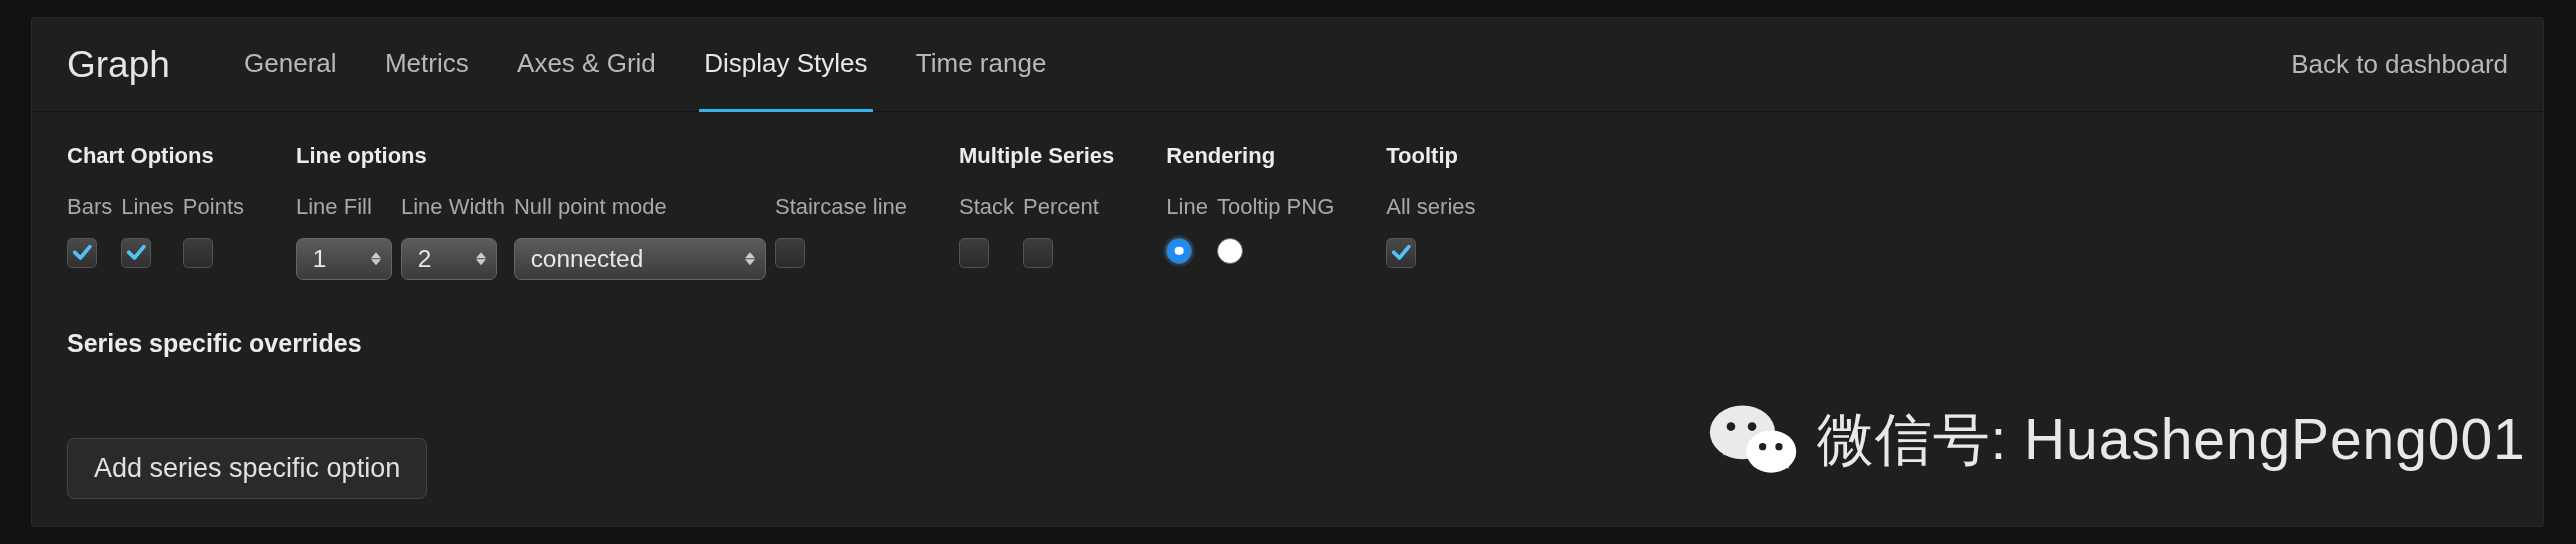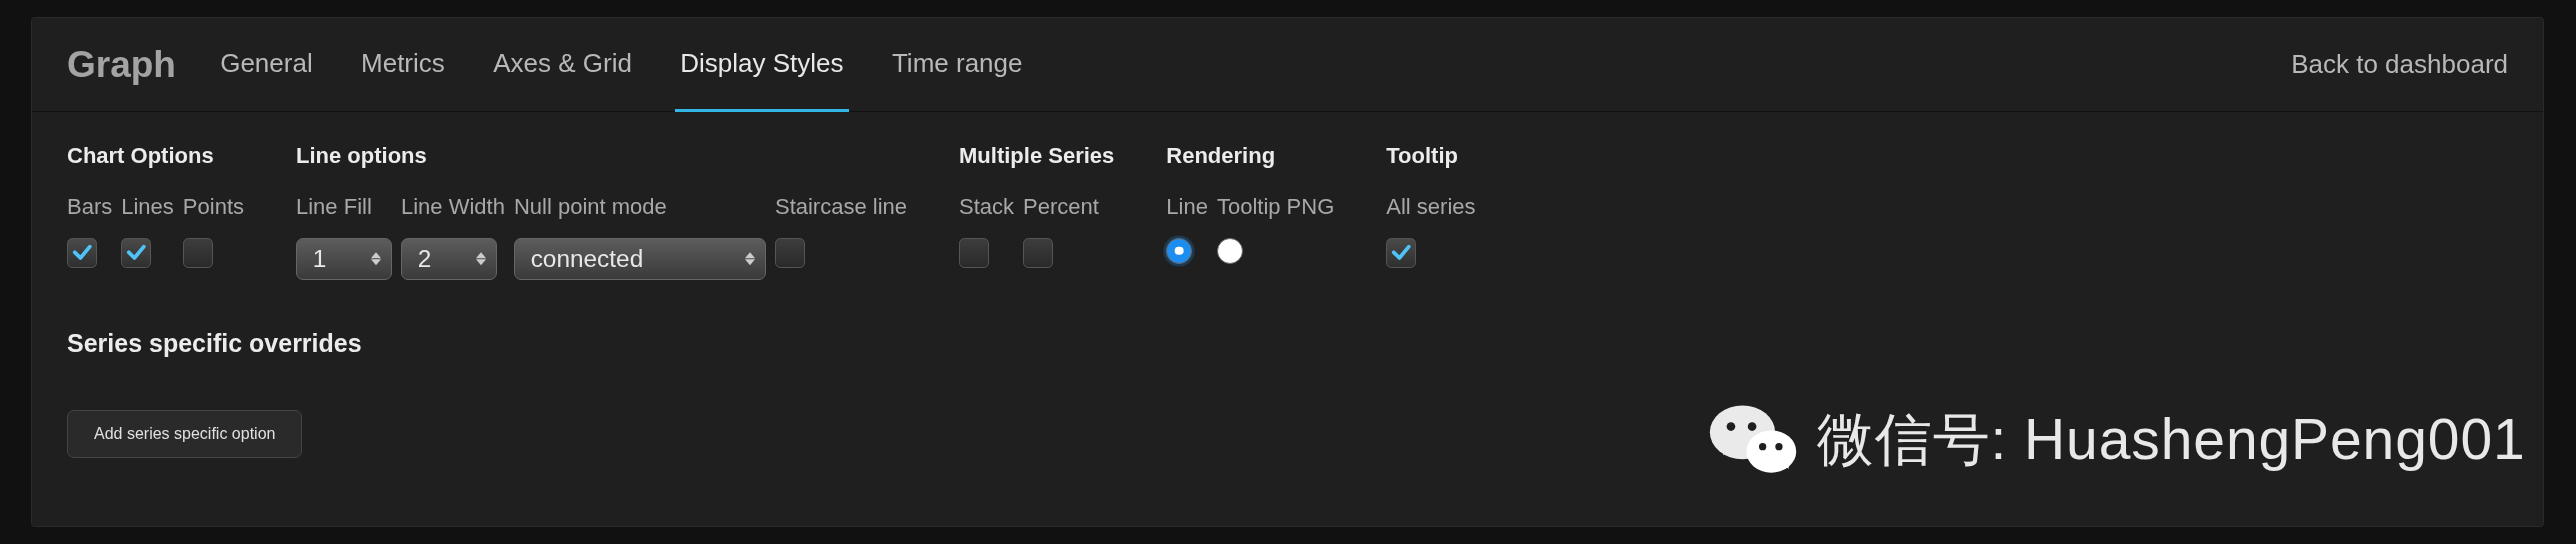--- a/index.html
+++ b/index.html
@@ -26,23 +26,23 @@
   .tabbar {
     display: flex;
     align-items: center;
     height: 94px;
     padding: 0 35px;
     gap: 38px;
     border-bottom: 0.9px solid #111;
   }
   .panel-title {
     font-size: 37px;
-    font-weight: 700;
-    color: #a3a3a3;
-    margin-right: 1px;
+    font-weight: 400;
+    color: #e5e5e5;
+    margin-right: 31px;
   }
   .tab {
     font-size: 26px;
     font-weight: 300;
     color: #b8b8b8;
     padding: 30px 5.2px;
     cursor: pointer;
     border-bottom: 3.5px solid transparent;
     margin-bottom: -0.9px;
   }
@@ -163,24 +163,24 @@
   }
 
   .overrides-title {
     font-size: 25px;
     font-weight: 600;
     color: #ececec;
     margin-top: 49px;
   }
 
   .add-btn {
-    margin-top: 52px;
+    margin-top: 80px;
     display: inline-block;
     padding: 14px 26px;
-    font-size: 16px;
+    font-size: 27px;
     font-weight: 300;
     color: #e0e0e0;
     background: #2a2a2a;
     border: 0.9px solid #444;
     border-radius: 7px;
     cursor: pointer;
   }
 
   
   .wm {

